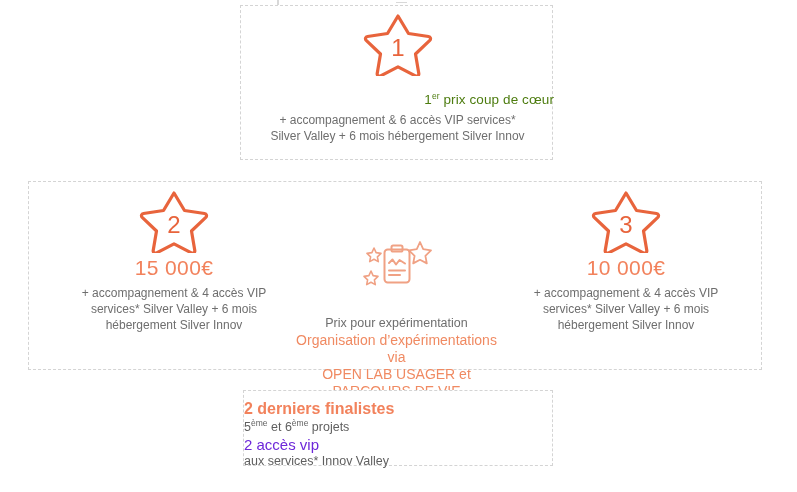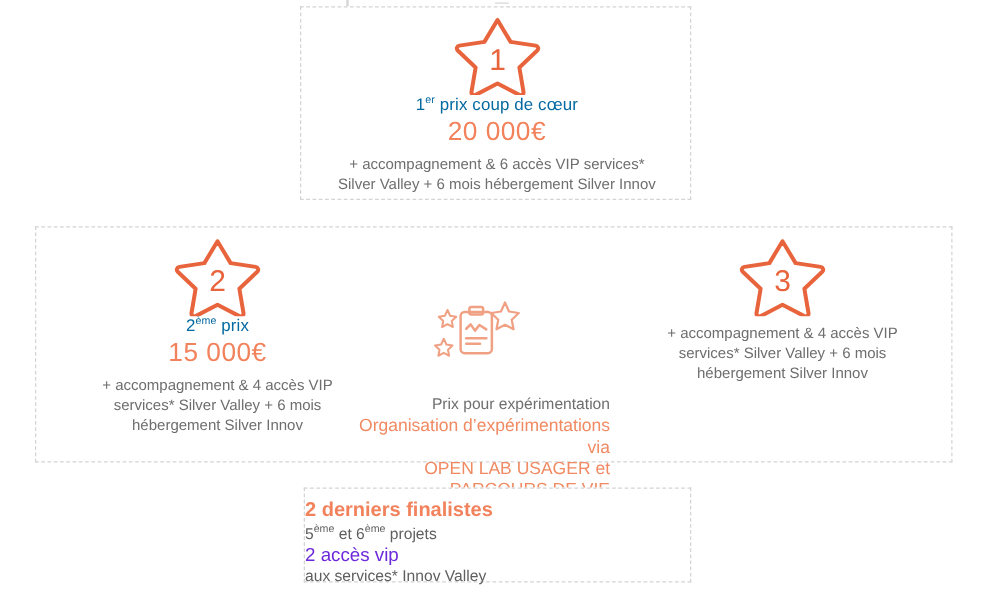--- a/index.html
+++ b/index.html
@@ -46,35 +46,36 @@
     width: 310px;
     height: 76px;
   }
 
   .col {
     position: absolute;
     text-align: center;
   }
 
   #col-second { left: 20px;  top: 9px;  width: 250px; }
-  #col-center { left: 244px; top: 55px; width: 215px; text-align: right; }
+  #col-center { left: 260px; top: 55px; width: 215px; }
   #col-third  { left: 472px; top: 9px;  width: 250px; }
 
   .star-wrap {
     display: flex;
     justify-content: center;
     align-items: center;
     margin: 0 auto;
   }
 
   .prize-label {
     font-size: 13.5px;
-    color: #0369a1;
+    color: #4d7c0f;
     letter-spacing: .1px;
-    margin-top: 0;
+    margin-top: 16px;
+    text-align: right;
   }
   .prize-label sup {
     font-size: 8.5px;
     vertical-align: super;
     line-height: 0;
   }
 
   .prize-amount {
     font-size: 21px;
     color: #f2825c;
@@ -171,39 +172,35 @@
       <svg width="70" height="62" viewBox="0 0 70 62">
         <path d="M35 4 L45.5 21.5 L65.5 24.5 C67.5 24.8 68.2 27 66.8 28.4 L52.5 42 L55.8 61.5 C56.1 63.4 54.1 64.8 52.4 63.9 L35 54.8 L17.6 63.9 C15.9 64.8 13.9 63.4 14.2 61.5 L17.5 42 L3.2 28.4 C1.8 27 2.5 24.8 4.5 24.5 L24.5 21.5 Z" transform="translate(0,-2) scale(1)" fill="none" stroke="#E8643C" stroke-width="3.2" stroke-linejoin="round"></path>
         <text x="35" y="42" text-anchor="middle" font-family="'Liberation Sans', sans-serif" font-size="24" fill="#E8643C">1</text>
       </svg>
     </div>
 
     <div class="prize-label"><span>1</span><sup>er</sup>
       <span>prix coup de cœur</span>
     </div>
 
-    <div class="prize-amount">20 000€</div>
 
     <div class="prize-desc">+ accompagnement &amp; 6 accès VIP services* Silver Valley + 6 mois hébergement Silver Innov</div>
   </div>
 </div>
 
 <div class="card" id="card-middle">
 
   <div class="col" id="col-second">
     <div class="star-wrap">
       <svg width="70" height="62" viewBox="0 0 70 62">
         <path d="M35 4 L45.5 21.5 L65.5 24.5 C67.5 24.8 68.2 27 66.8 28.4 L52.5 42 L55.8 61.5 C56.1 63.4 54.1 64.8 52.4 63.9 L35 54.8 L17.6 63.9 C15.9 64.8 13.9 63.4 14.2 61.5 L17.5 42 L3.2 28.4 C1.8 27 2.5 24.8 4.5 24.5 L24.5 21.5 Z" transform="translate(0,-2)" fill="none" stroke="#E8643C" stroke-width="3.2" stroke-linejoin="round"></path>
         <text x="35" y="42" text-anchor="middle" font-family="'Liberation Sans', sans-serif" font-size="24" fill="#E8643C">2</text>
       </svg>
     </div>
 
-    <div class="prize-label"><span>2</span><sup>ème</sup>
-      <span>prix</span>
-    </div>
 
     <div class="prize-amount">15 000€</div>
 
     <div class="prize-desc">+ accompagnement &amp; 4 accès VIP services* Silver Valley  + 6 mois hébergement Silver Innov</div>
   </div>
 
   <div class="col" id="col-center">
     <svg class="center-icon" width="74" height="62" viewBox="0 0 74 62">
 
       <rect x="24.5" y="12.5" width="25" height="33" rx="3.2" ry="3.2" fill="none" stroke="#F0A184" stroke-width="2"></rect>
@@ -229,20 +226,21 @@
 
   <div class="col" id="col-third">
     <div class="star-wrap">
       <svg width="70" height="62" viewBox="0 0 70 62">
         <path d="M35 4 L45.5 21.5 L65.5 24.5 C67.5 24.8 68.2 27 66.8 28.4 L52.5 42 L55.8 61.5 C56.1 63.4 54.1 64.8 52.4 63.9 L35 54.8 L17.6 63.9 C15.9 64.8 13.9 63.4 14.2 61.5 L17.5 42 L3.2 28.4 C1.8 27 2.5 24.8 4.5 24.5 L24.5 21.5 Z" transform="translate(0,-2)" fill="none" stroke="#E8643C" stroke-width="3.2" stroke-linejoin="round"></path>
         <text x="35" y="42" text-anchor="middle" font-family="'Liberation Sans', sans-serif" font-size="24" fill="#E8643C">3</text>
       </svg>
     </div>
 
 
+    <div class="prize-amount">10 000€</div>
 
     <div class="prize-desc">+ accompagnement &amp; 4 accès VIP services* Silver Valley  + 6 mois hébergement Silver Innov</div>
   </div>
 
 </div>
 
 <div class="card" id="card-finalists">
   <div id="finalists-inner">
     <div class="fin-title">2 derniers finalistes</div>
 

